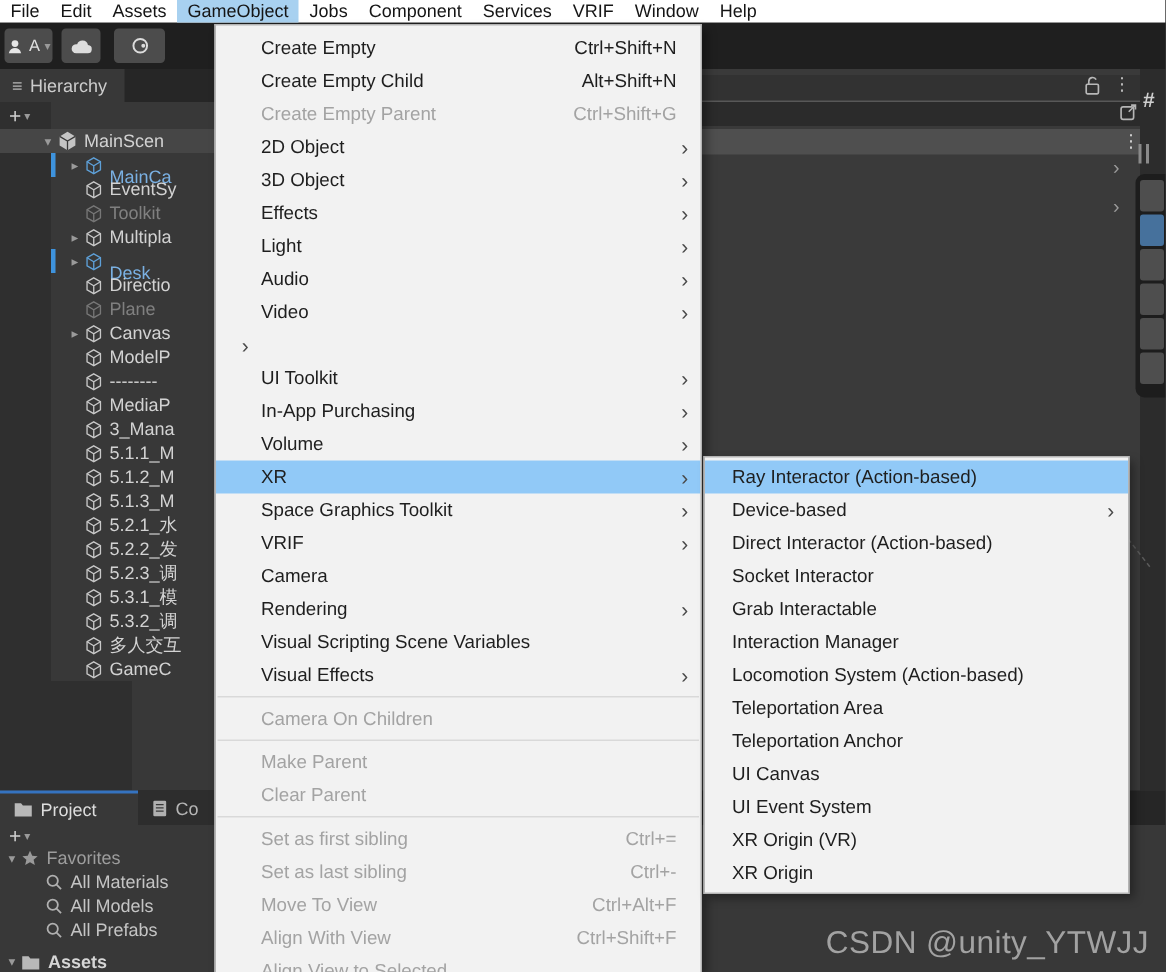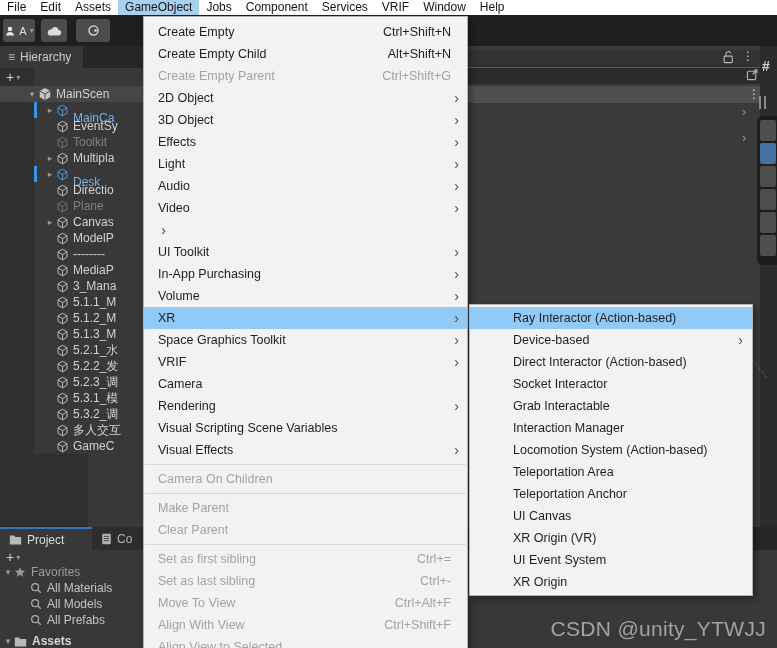--- a/index.html
+++ b/index.html
@@ -57,28 +57,28 @@
 .prow .tri{width:12px;font-size:9px;color:#9a9a9a;text-align:center;flex:none;margin-left:2px;}
 .prow .ic{flex:none;margin-right:5px;display:flex;}
 .prow.fav{color:#9d9d9d;}
 .prow.sub{padding-left:30px;}
 .prow.assets{height:18px;margin-top:4px;color:#d6d6d6;font-weight:bold;}
 .wm{position:absolute;right:11px;top:617px;font-size:21px;color:#a2a2a2;letter-spacing:.3px;z-index:2;}
 
 
 .menu{position:absolute;left:143px;top:16px;width:325px;height:632px;background:#f2f2f2;border:1px solid #b4b4b4;border-bottom:none;box-shadow:3px 3px 6px rgba(0,0,0,.35);padding-top:4px;font-size:12.5px;color:#1e1e1e;z-index:10;overflow:hidden;}
 .mi{height:22px;display:flex;align-items:center;padding:0 5px 0 14px;cursor:default;}
-.mi .lab{flex:1;white-space:nowrap;}
+.mi .lab{flex:1;white-space:nowrap;margin-left:16px;}
 .mi .sc{white-space:nowrap;}
 .mi .ar{width:11px;text-align:center;color:#4a4a4a;font-size:14px;line-height:22px;}
 .mi.dis{color:#a3a3a3;}
 .mi.hl{background:#91c9f7;}
 .msep{height:1px;background:#d9d9d9;margin:3px 1px;}
 .submenu{position:absolute;left:469px;top:304px;width:284px;background:#f2f2f2;border:1px solid #b4b4b4;box-shadow:3px 3px 6px rgba(0,0,0,.35);padding:2px 0;font-size:12.5px;color:#1e1e1e;z-index:11;}
-.smi{height:22px;display:flex;align-items:center;padding:0 6px 0 43px;cursor:default;}
+.smi{height:22px;display:flex;align-items:center;padding:0 6px 0 18px;cursor:default;}
 .smi .lab{flex:1;white-space:nowrap;}
 .smi .ar{width:11px;text-align:center;color:#4a4a4a;font-size:14px;}
 .smi.hl{background:#91c9f7;}
 </style>
 </head>
 <body>
 
 <div class="screen">
 
   <div class="toolbar">
@@ -642,26 +642,26 @@
       </div>
       <div class="smi">
         <span class="lab">Teleportation Anchor</span>
         <span class="ar"></span>
       </div>
       <div class="smi">
         <span class="lab">UI Canvas</span>
         <span class="ar"></span>
       </div>
       <div class="smi">
+        <span class="lab">UI Event System</span>
+        <span class="ar"></span>
+      </div>
+      <div class="smi">
         <span class="lab">XR Origin (VR)</span>
         <span class="ar"></span>
       </div>
       <div class="smi">
-        <span class="lab">UI Event System</span>
-        <span class="ar"></span>
-      </div>
-      <div class="smi">
         <span class="lab">XR Origin</span>
         <span class="ar"></span>
       </div>
     </div>
 
 </div>
 
 </body></html>

